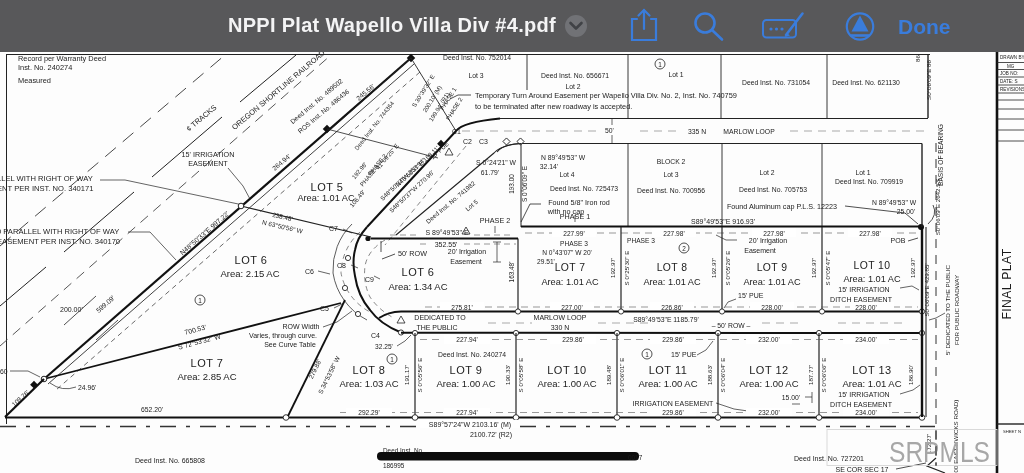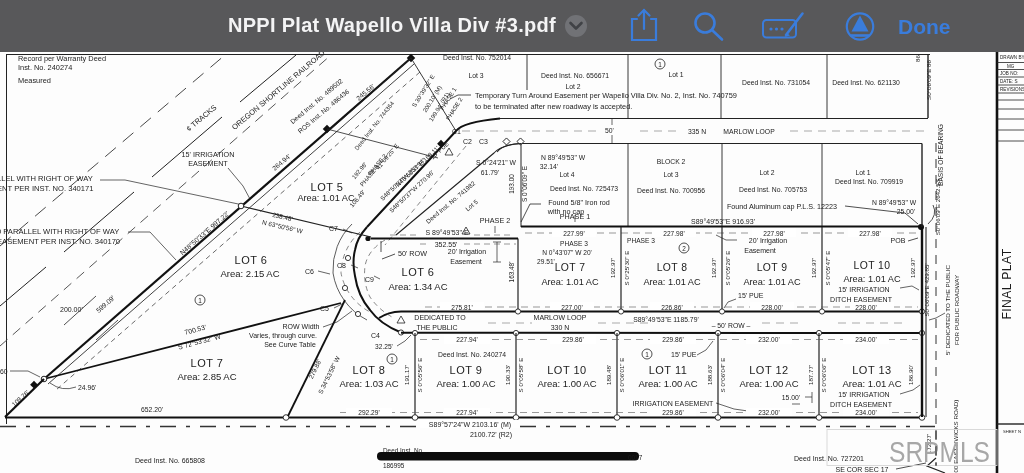--- a/index.html
+++ b/index.html
@@ -776,21 +776,21 @@
   <rect x="827" y="429.5" width="170" height="36" fill="none" stroke="#d5d5d5" stroke-width="0.9"></rect>
 
   <text x="889" y="461.5" font-size="29" style="fill:#a7a7a7" textLength="101" lengthAdjust="spacingAndGlyphs">SRPMLS</text>
 
   <path d="M936 430 L936 466" stroke="#333" stroke-width="1" stroke-dasharray="9 7"></path>
 </g>
 </svg>
 
 <div id="bar"></div>
 
-<div id="title">NPPI Plat Wapello Villa Div #3.pdf</div>
+<div id="title">NPPI Plat Wapello Villa Div #4.pdf</div>
 
 <svg id="icons" width="1024" height="52" viewBox="0 0 1024 52" style="position:absolute;left:0;top:0;" font-family="Liberation Sans, sans-serif">
 
   <g>
     <circle cx="576" cy="26" r="11" fill="#717276"></circle>
     <path d="M570.5 23 L576 28.5 L581.5 23" stroke="#404246" stroke-width="2.6" fill="none" stroke-linecap="round" stroke-linejoin="round"></path>
   </g>
 
   <g stroke="#3a7cdb" stroke-width="2.2" fill="none" stroke-linecap="round">
     <path d="M637 19 L632 19 L632 40 L656 40 L656 19 L651 19"></path>

